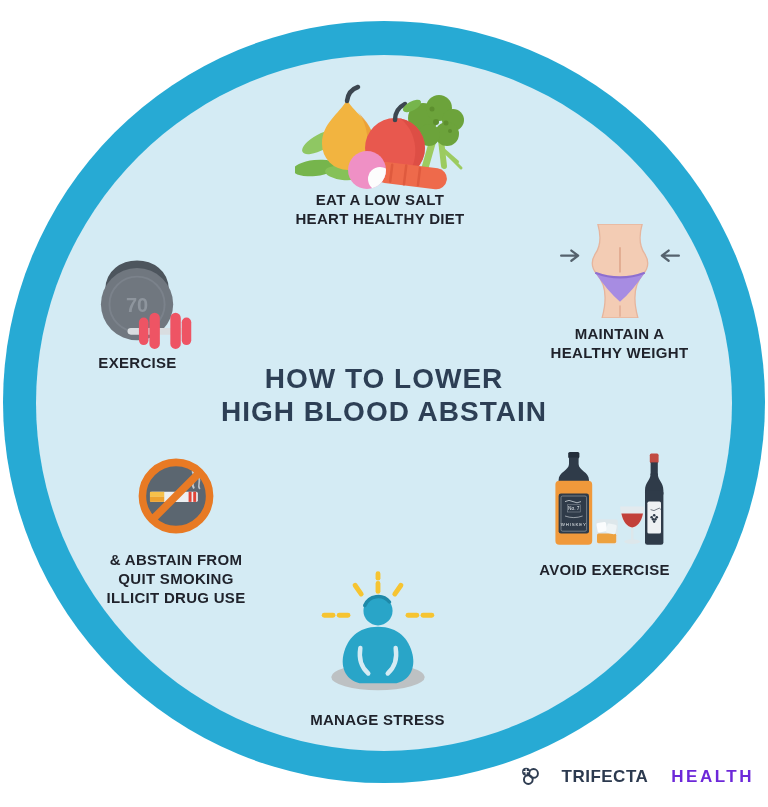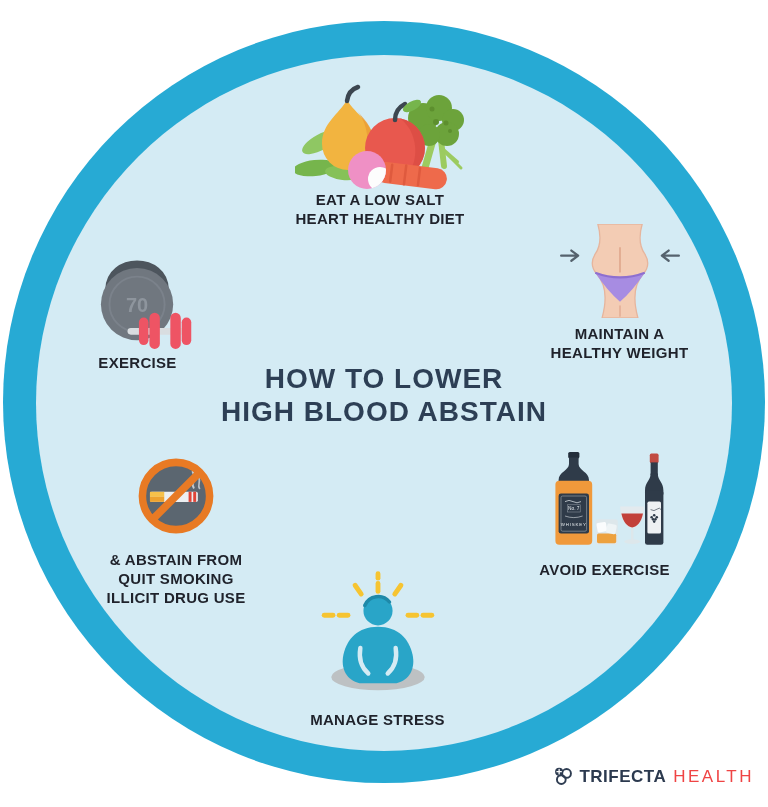--- a/index.html
+++ b/index.html
@@ -33,24 +33,24 @@
   #item-smoking .label { margin-top:12px; }
   #item-alcohol .label { margin-top:12px; }
   #item-stress  .label { margin-top:16px; }
   #title {
     position:absolute; left:164px; top:362px; width:440px;
     text-align:center; color:#2d3f55; font-weight:700;
     font-size:28px; line-height:33px; letter-spacing:1px; white-space:nowrap;
   }
   #brand {
     position:absolute; top:766px; right:14px;
-    display:flex; align-items:center; gap:5px;
+    display:flex; align-items:center; gap:21px;
   }
   .brand-bold  { font-size:17px; font-weight:700; letter-spacing:.5px; color:#2c3a4f; }
-  .brand-light { font-size:17px; font-weight:400; letter-spacing:2.5px; color:#ef4444; margin-left:2px; }
+  .brand-light { font-size:17px; font-weight:700; letter-spacing:2.5px; color:#6d28d9; margin-left:2px; }
   svg text { font-family:"Liberation Sans","DejaVu Sans",sans-serif; }
 </style>
 </head>
 <body>
 
 <div id="page">
 
   <div class="circle-ring"></div>
   <div class="circle-fill"></div>
 

